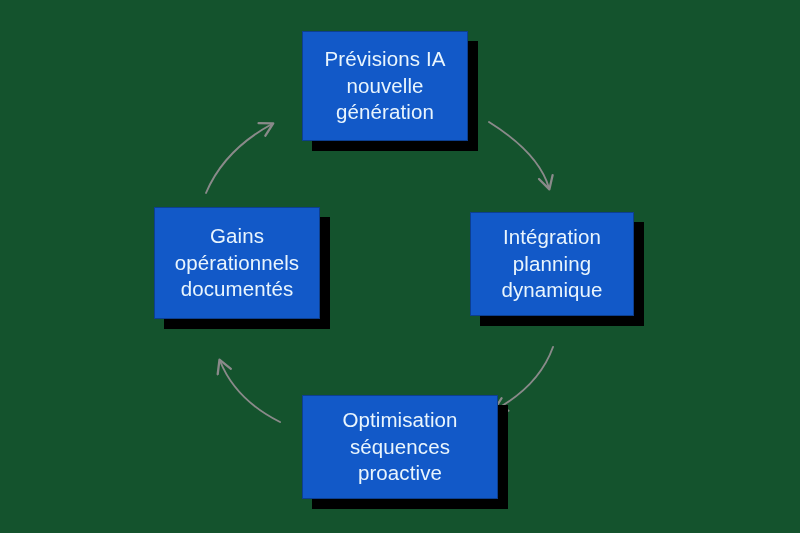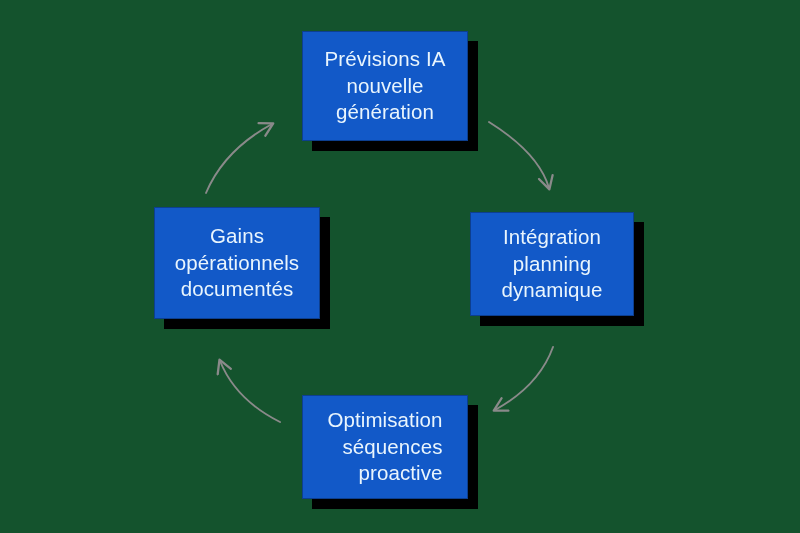--- a/index.html
+++ b/index.html
@@ -57,23 +57,22 @@
   }
   #node-right {
     left: 470px;
     top: 212px;
     width: 164px;
     height: 104px;
   }
   #node-bottom {
     left: 302px;
     top: 395px;
-    width: 166px;
+    width: 196px;
     height: 104px;
-    text-align: right;
   }
   #node-left {
     left: 116px;
     top: 207px;
     width: 166px;
     height: 112px;
     margin-left: 38px;
   }
 </style>
 </head>

